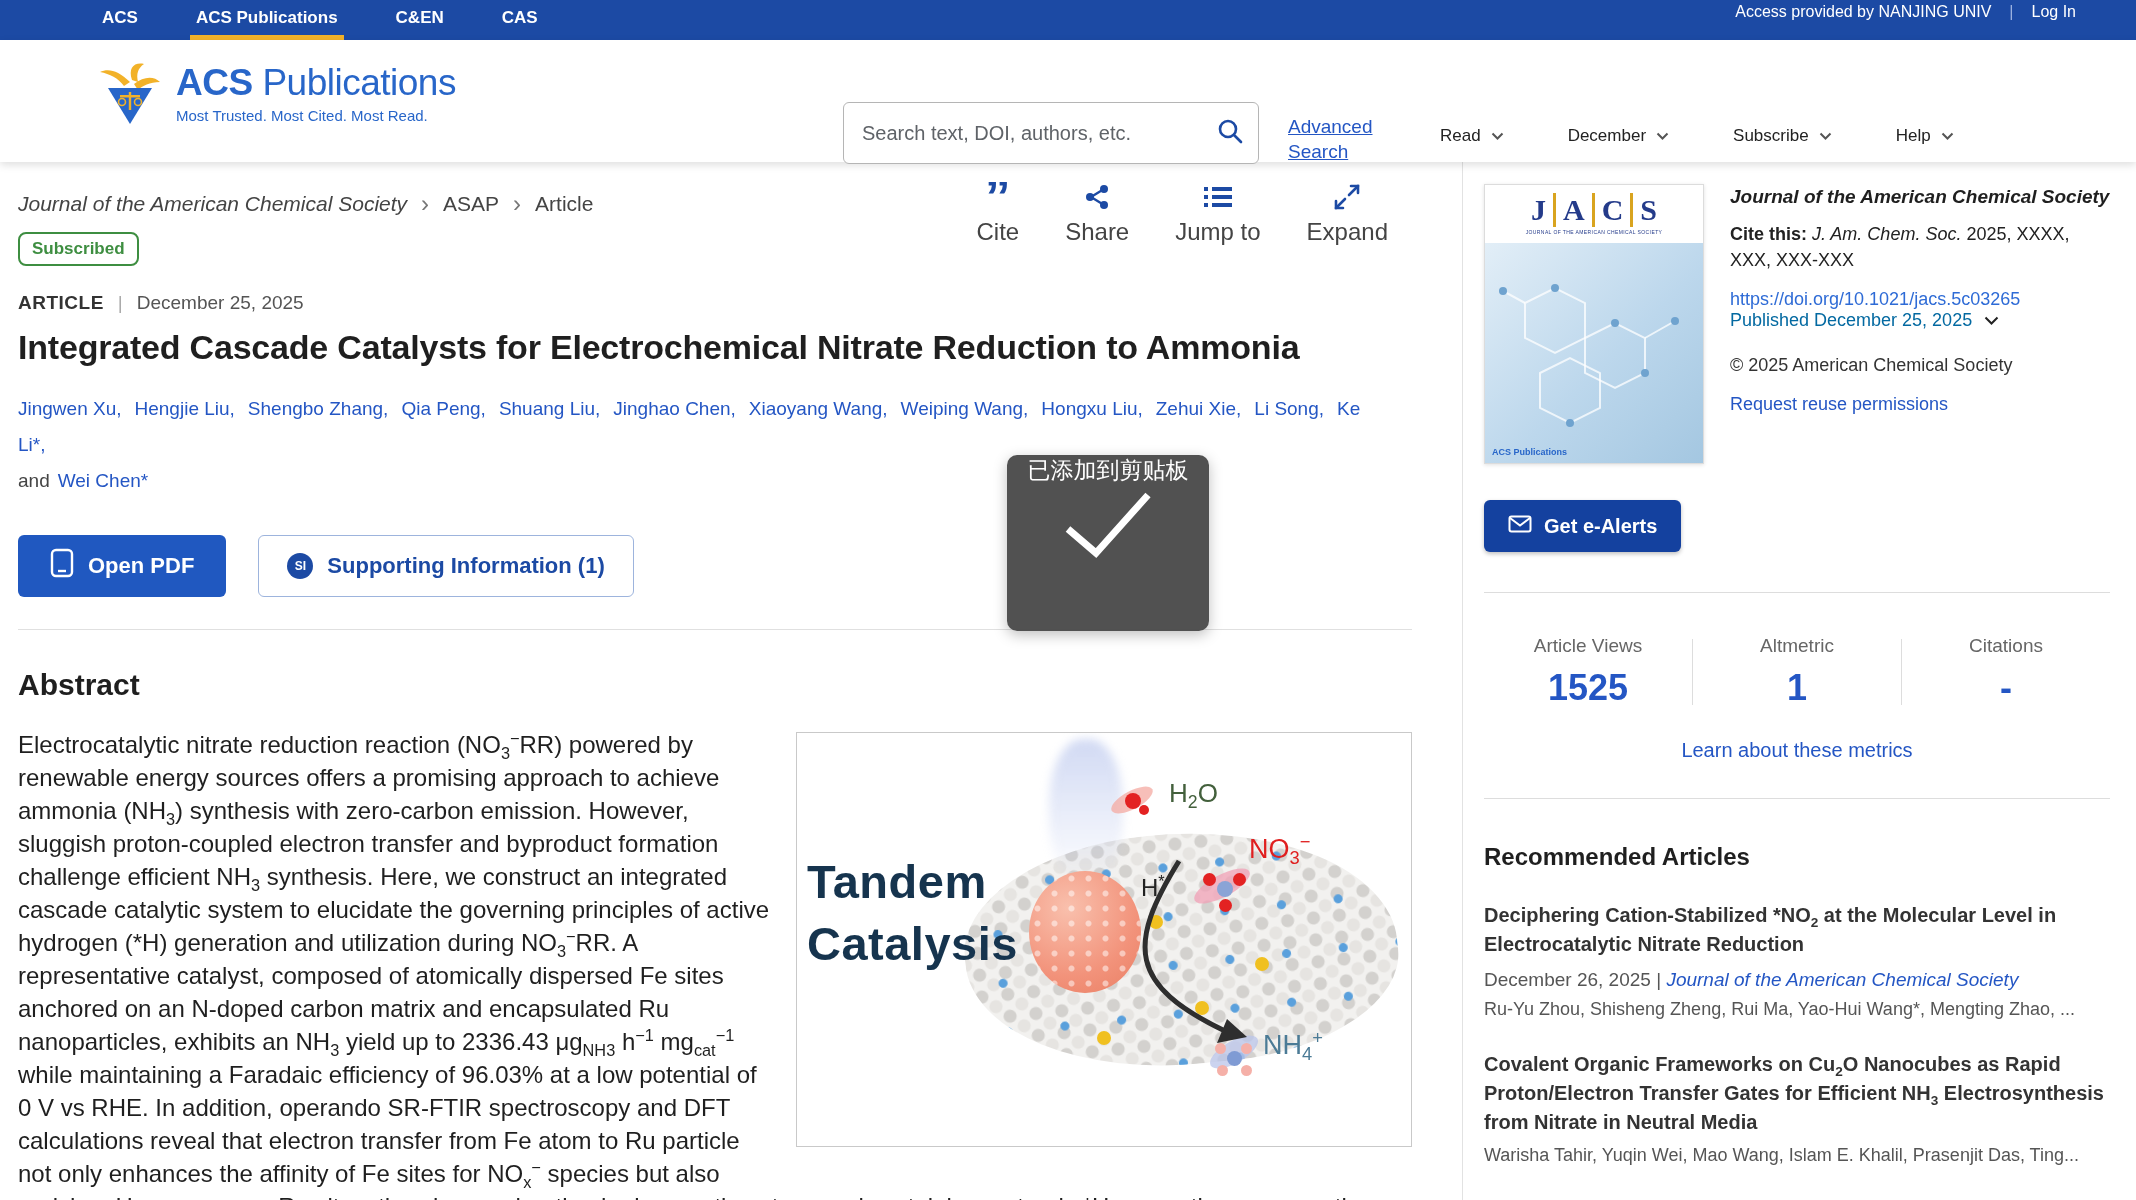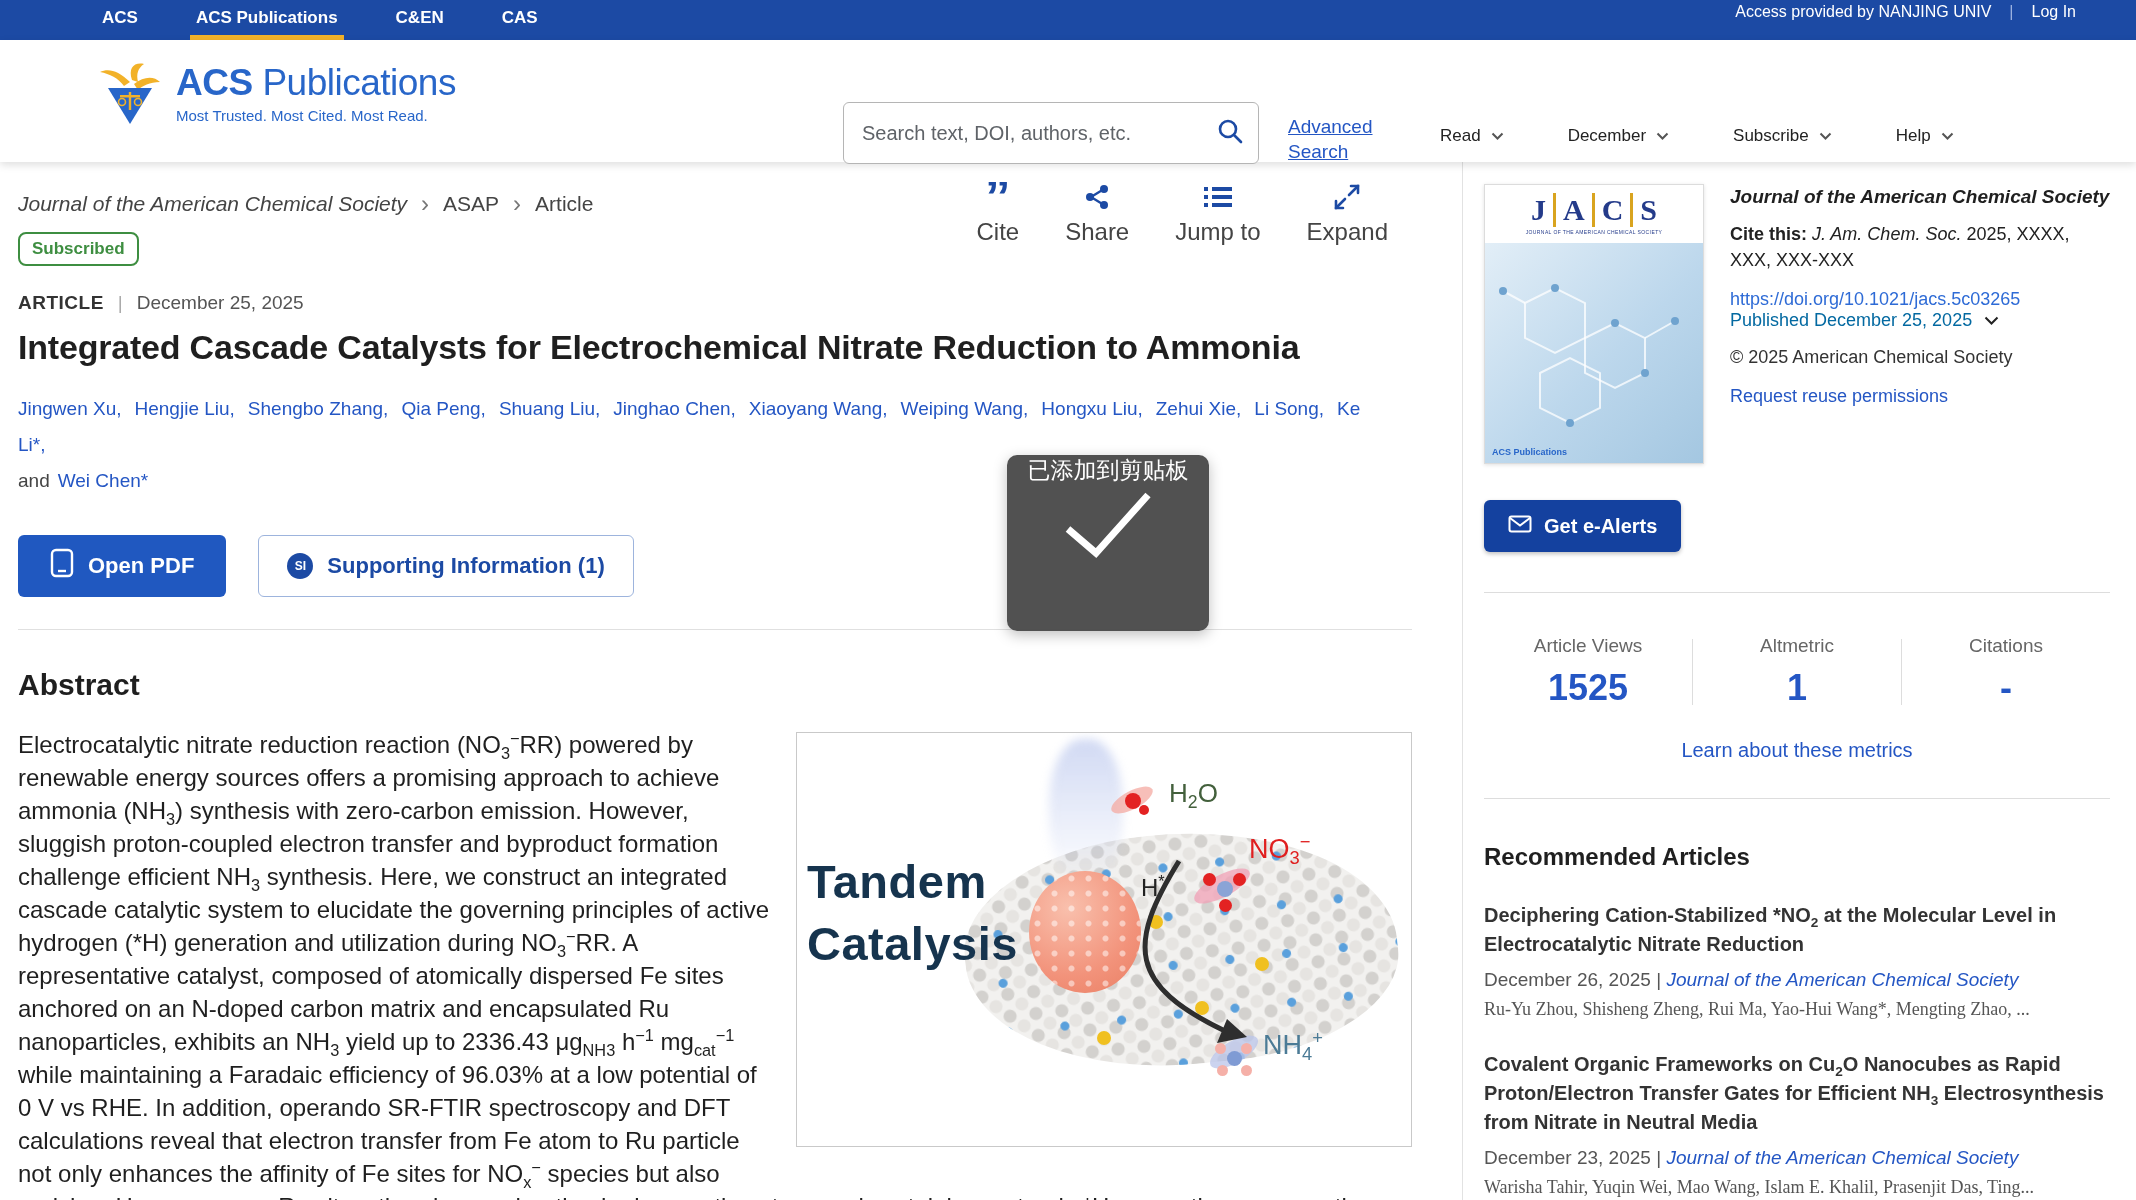--- a/index.html
+++ b/index.html
@@ -131,38 +131,38 @@
   .cover-caption { font-size:5px; letter-spacing:.4px; color:#243b8a; margin-top:2px; }
   .cover-body { flex:1; position:relative; background:linear-gradient(135deg,#e2eef7,#bcd7ec 55%,#a4c7e1); }
   .cover-footer { position:absolute; left:7px; bottom:6px; font-size:9px; color:#2866c9; font-weight:bold; }
   .jinfo { margin-left:26px; width:380px; }
   .jname { font-size:19px; font-weight:bold; font-style:italic; color:#1f1f1f; line-height:25px; }
   .cite-line { margin-top:12px; font-size:18px; color:#222; line-height:26px; }
   .cite-line .cl { font-weight:bold; }
   .cite-line .ital { font-style:italic; }
   .doi { display:block; margin-top:16px; font-size:18px; color:#2e6bd6; cursor:pointer; }
   .pub-line { font-size:18px; color:#0369a1; display:flex; align-items:center; gap:12px; }
-  .copyright { margin-top:16px; font-size:18px; color:#333; }
+  .copyright { margin-top:24px; font-size:18px; color:#333; }
   .reuse { display:block; margin-top:18px; font-size:18px; color:#2456c4; cursor:pointer; }
   .btn-alerts { margin-top:36px; display:inline-flex; align-items:center; gap:12px; height:52px; padding:0 24px;
     background:#14419f; color:#fff; font-size:20px; font-weight:bold; border:none; border-radius:6px; cursor:pointer;
     font-family:"Liberation Sans",sans-serif; box-shadow:0 2px 4px rgba(0,0,0,.25); }
   .side-hr { border:none; border-top:1px solid #ddd; margin-top:40px; }
   .metrics { margin-top:42px; display:flex; align-items:stretch; }
   .metric { flex:1; text-align:center; }
   .metric .mlabel { font-size:19px; color:#666; }
   .metric .mvalue { margin-top:10px; font-size:36px; font-weight:bold; color:#2456c4; }
   .m-sep { width:1px; background:#ddd; margin:4px 0; }
   .learn { display:block; margin-top:30px; text-align:center; font-size:20px; color:#2456c4; cursor:pointer; }
   .rec-h { margin-top:44px; font-size:24px; font-weight:bold; color:#1f1f1f; }
   .rec-item { margin-top:30px; cursor:pointer; }
   .rec-title { font-size:20px; font-weight:bold; color:#333; line-height:29px; }
   .rec-meta { margin-top:10px; font-size:19px; color:#555; }
   .rec-meta .rj { color:#2456c4; font-style:italic; }
-  .rec-authors { margin-top:8px; font-size:18px; color:#555;font-family:Liberation Serif, serif; }
+  .rec-authors { margin-top:8px; font-size:18px; color:#555; }
 
   
   .toast { position:absolute; left:1007px; top:455px; width:202px; height:176px; border-radius:10px;
     background:rgba(74,74,74,.96); z-index:50; display:flex; flex-direction:column; align-items:center;
     justify-content:flex-start; padding-bottom:20px; box-shadow:0 4px 14px rgba(0,0,0,.25); }
   .toast svg { position:absolute; top:32px; }
   .toast-msg { color:#fff; font-size:23px; font-family:"DejaVu Sans","Liberation Sans",sans-serif; }
 </style>
 </head>
 <body>
@@ -471,25 +471,20 @@
     <div class="rec-meta">
       <span>December 26, 2025</span>
       <span> | </span>
       <span class="rj">Journal of the American Chemical Society</span>
     </div>
     <div class="rec-authors">Ru-Yu Zhou, Shisheng Zheng, Rui Ma, Yao-Hui Wang*, Mengting Zhao, ...</div>
   </div>
 
   <div class="rec-item">
     <div class="rec-title">Covalent Organic Frameworks on Cu<sub>2</sub>O Nanocubes as Rapid Proton/Electron Transfer Gates for Efficient NH<sub>3</sub> Electrosynthesis from Nitrate in Neutral Media</div>
-    <div class="rec-meta">
-      <span>December 23, 2025</span>
-      <span> | </span>
-      <span class="rj">Journal of the American Chemical Society</span>
-    </div>
     <div class="rec-authors">Warisha Tahir, Yuqin Wei, Mao Wang, Islam E. Khalil, Prasenjit Das, Ting...</div>
   </div>
 </div>
 
 <div class="toast">
   <svg width="96" height="74" viewBox="0 0 96 74" fill="none">
     <polyline points="8,42 36,66 88,8" stroke="#fff" stroke-width="7"></polyline>
   </svg>
   <span class="toast-msg">已添加到剪贴板</span>
 </div>

